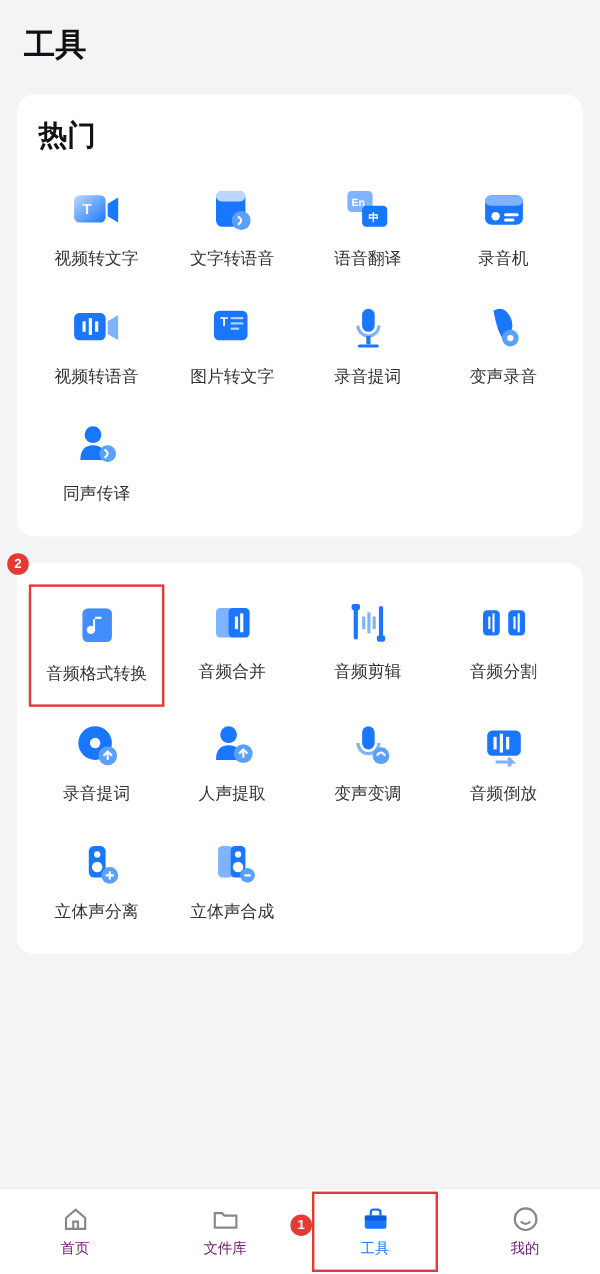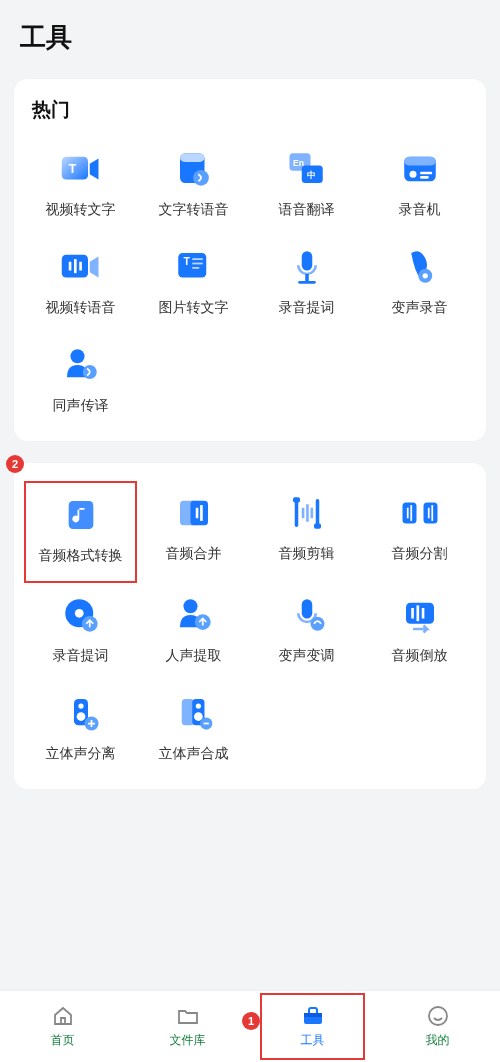--- a/index.html
+++ b/index.html
@@ -19,21 +19,21 @@
     color: #111;
   }
   .card {
     background: #fff;
     border-radius: 14px;
     margin: 14px;
     padding: 18px 10px 10px 10px;
   }
   .card:first-of-type { margin-top: 120px; } 
   .section-title {
-    font-size: 19px;
+    font-size: 24px;
     font-weight: 700;
     margin: 0 8px 14px 8px;
     color: #111;
     position: relative;
   }
   .grid {
     display: flex;
     flex-wrap: wrap;
   }
   .tool-item {
@@ -86,21 +86,21 @@
     border-top: 1px solid #eee;
     display: flex;
   }
   .tab-item {
     flex: 1;
     display: flex;
     flex-direction: column;
     align-items: center;
     justify-content: center;
     font-size: 12px;
-    color: #15803d;
+    color: #701a75;
     position: relative;
   }
   .tab-item.active { color: #1976ff; }
   .tab-icon {
     width: 26px;
     height: 24px;
     margin-bottom: 4px;
     display: flex;
     align-items: center;
     justify-content: center;

